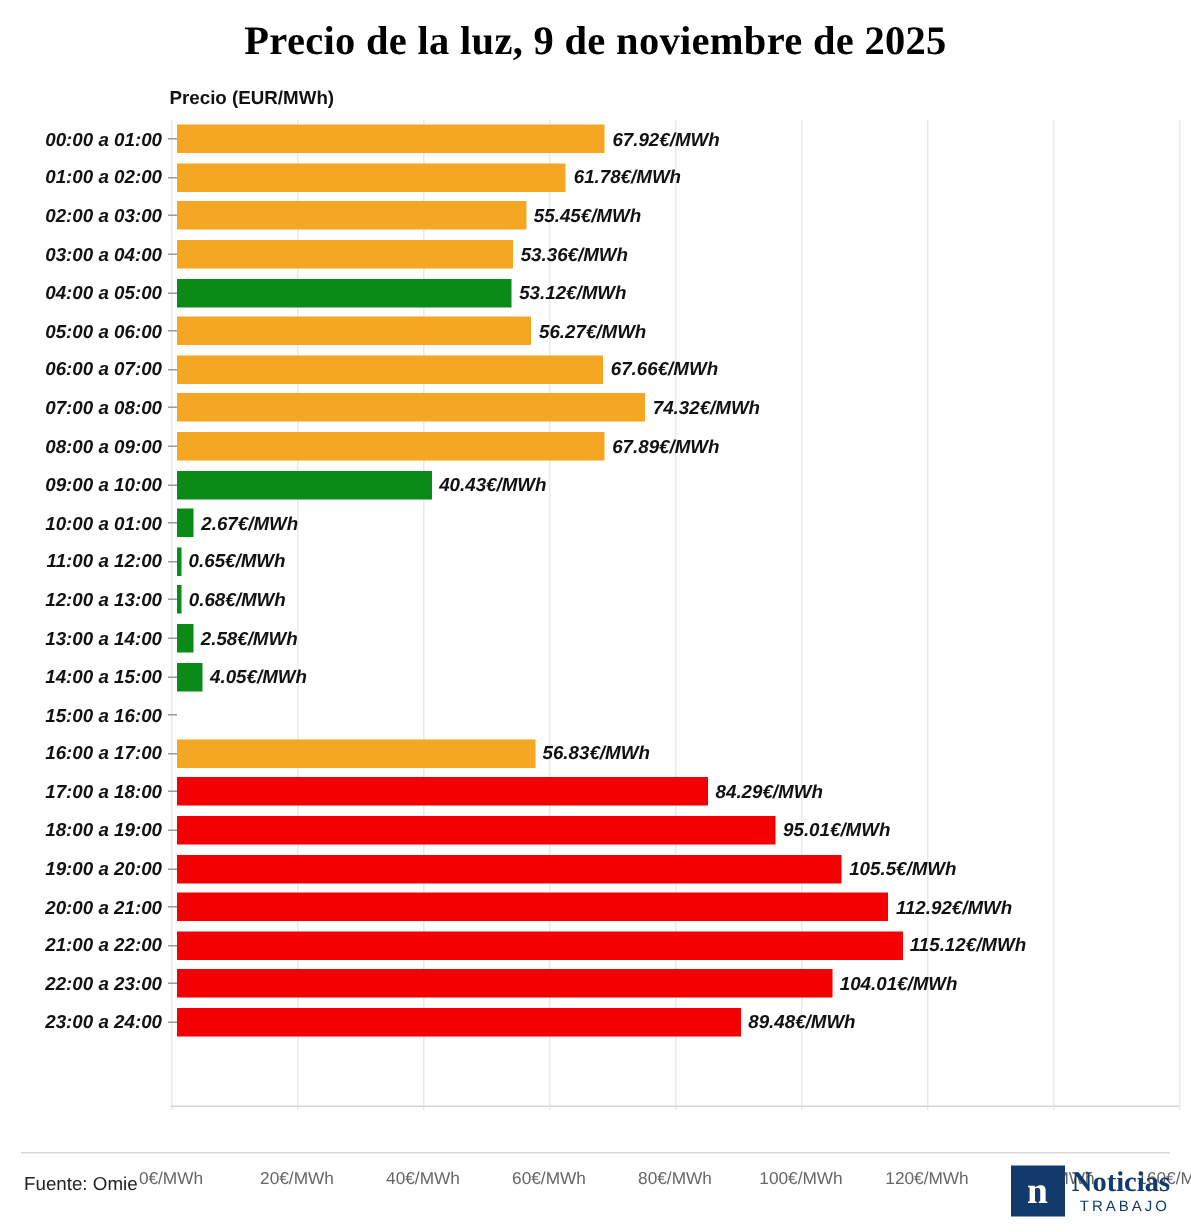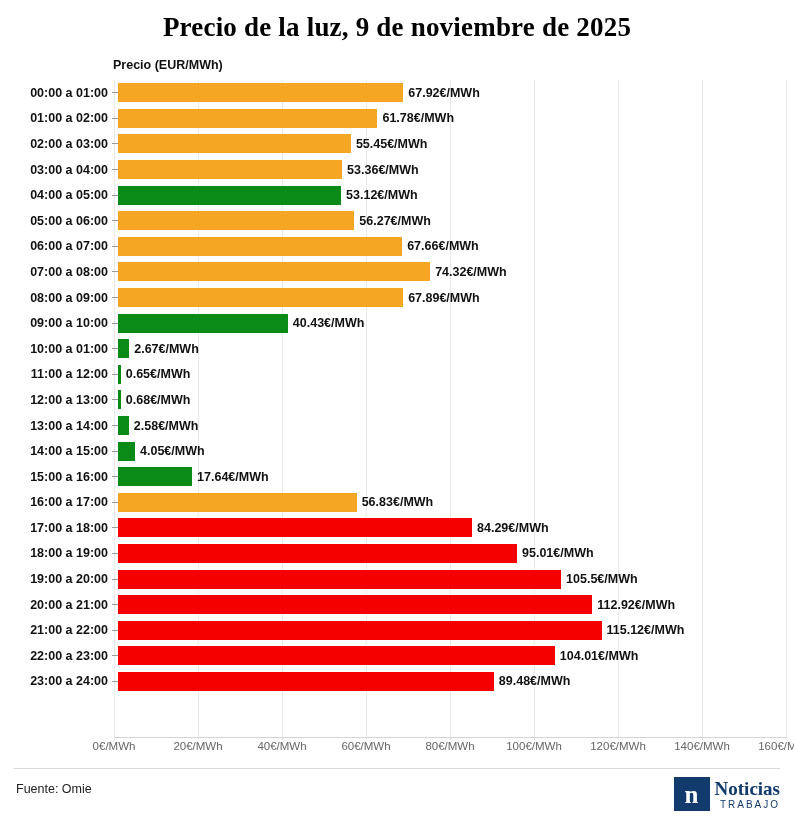--- a/index.html
+++ b/index.html
@@ -32,20 +32,21 @@
     font-size: 12.5px;
     font-weight: bold;
     color: #111;
   }
   #plot-wrap {
     position: absolute;
     left: 0;
     top: 80px;
     width: 724px;
     height: 660px;
+    font-style: italic;
   }
   .row {
     position: relative;
     height: 25.6px;
     display: flex;
     align-items: center;
   }
   .row-label {
     width: 108px;
     text-align: right;
@@ -91,21 +92,21 @@
   .gridline {
     position: absolute;
     top: 0;
     bottom: 0;
     width: 1px;
     background: #e9e9e9;
   }
   #x-axis {
     position: absolute;
     left: 114px;
-    top: 740px;
+    top: 780px;
     right: 8px;
     height: 22px;
   }
   #x-axis .xtick {
     position: absolute;
     top: 0;
     transform: translateX(-50%);
     font-size: 11.5px;
     color: #666;
     white-space: nowrap;
@@ -312,24 +313,20 @@
         <div class="row-label">14:00 a 15:00</div>
         <div class="tick-dash"></div>
         <div class="bar-area">
           <div class="bar" style="width: 17.01px; background: rgb(10, 138, 22);"></div>
           <div class="bar-value">4.05€/MWh</div>
         </div>
       </div>
       <div class="row">
         <div class="row-label">15:00 a 16:00</div>
         <div class="tick-dash"></div>
-        <div class="bar-area">
-          <div class="bar" style="width: 74.088px; background: rgb(10, 138, 22);"></div>
-          <div class="bar-value">17.64€/MWh</div>
-        </div>
       </div>
       <div class="row">
         <div class="row-label">16:00 a 17:00</div>
         <div class="tick-dash"></div>
         <div class="bar-area">
           <div class="bar" style="width: 238.686px; background: rgb(245, 166, 35);"></div>
           <div class="bar-value">56.83€/MWh</div>
         </div>
       </div>
       <div class="row">

